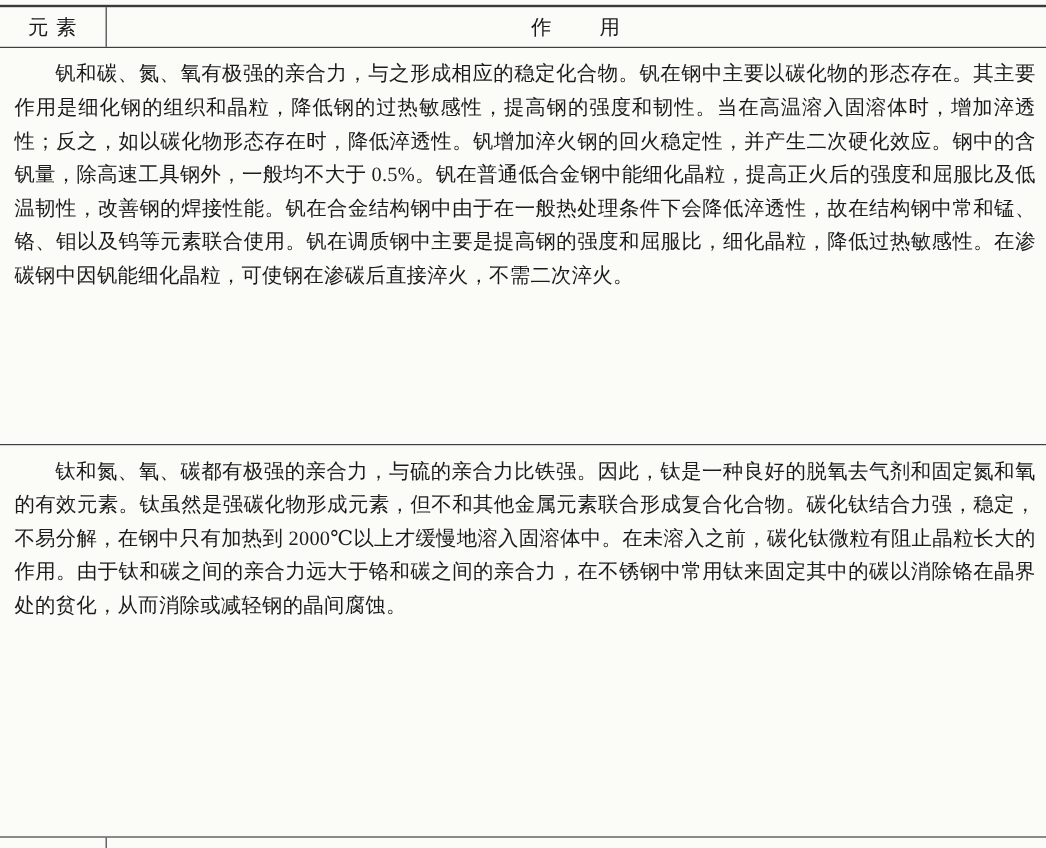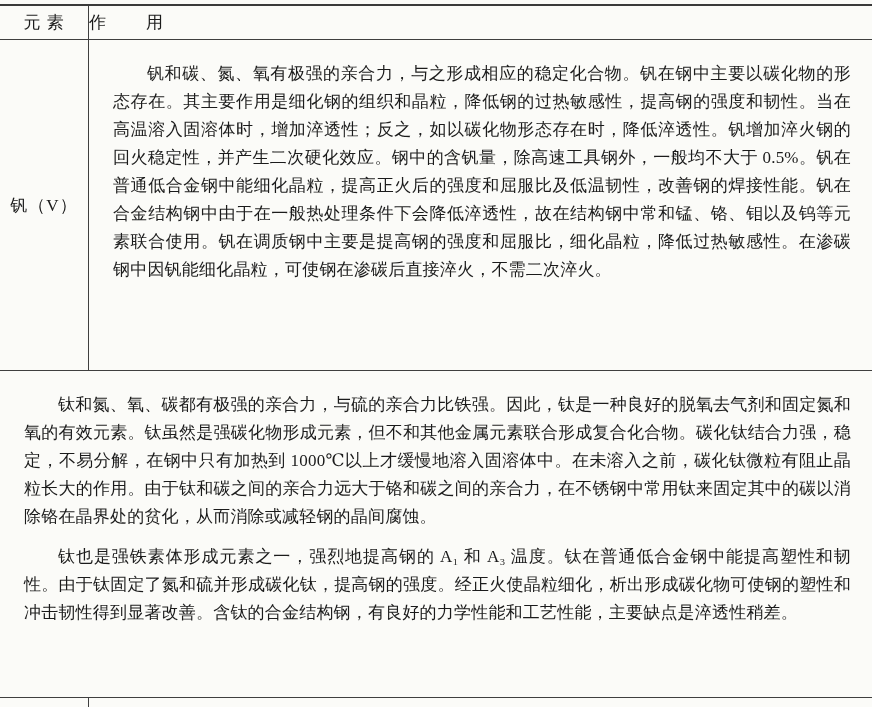--- a/index.html
+++ b/index.html
@@ -48,28 +48,28 @@
     flex: 1;
     padding: 8px 9px 0 12px;
     font-size: 17px;
   }
   .header-row {
     height: 33px;
   }
   .header-row .cell-effect {
     display: flex;
     align-items: center;
-    justify-content: flex-start;
+    justify-content: center;
     padding: 0;
     letter-spacing: 2px;
   }
   .row-v  { height: 330px; }
   .row-ti { height: 326px; }
   .cell-effect p {
-    margin: 12px;
+    margin: 0;
     padding: 0;
     text-indent: 2em;
     text-align: justify;
     line-height: 28px;
     letter-spacing: 0.2px;
   }
 </style>
 </head>
 <body>
 
@@ -79,32 +79,28 @@
     <div class="t-row header-row">
       <div class="cell-element">
         <span>元 素</span>
       </div>
       <div class="cell-effect">
         <span>作　　用</span>
       </div>
     </div>
 
     <div class="t-row row-v">
-      <div class="cell-element">
-        <span>钒（V）</span>
-      </div>
       <div class="cell-effect">
         <p>钒和碳、氮、氧有极强的亲合力，与之形成相应的稳定化合物。钒在钢中主要以碳化物的形态存在。其主要作用是细化钢的组织和晶粒，降低钢的过热敏感性，提高钢的强度和韧性。当在高温溶入固溶体时，增加淬透性；反之，如以碳化物形态存在时，降低淬透性。钒增加淬火钢的回火稳定性，并产生二次硬化效应。钢中的含钒量，除高速工具钢外，一般均不大于 0.5%。钒在普通低合金钢中能细化晶粒，提高正火后的强度和屈服比及低温韧性，改善钢的焊接性能。钒在合金结构钢中由于在一般热处理条件下会降低淬透性，故在结构钢中常和锰、铬、钼以及钨等元素联合使用。钒在调质钢中主要是提高钢的强度和屈服比，细化晶粒，降低过热敏感性。在渗碳钢中因钒能细化晶粒，可使钢在渗碳后直接淬火，不需二次淬火。</p>
       </div>
     </div>
 
     <div class="t-row row-ti">
       <div class="cell-effect">
-        <p>钛和氮、氧、碳都有极强的亲合力，与硫的亲合力比铁强。因此，钛是一种良好的脱氧去气剂和固定氮和氧的有效元素。钛虽然是强碳化物形成元素，但不和其他金属元素联合形成复合化合物。碳化钛结合力强，稳定，不易分解，在钢中只有加热到 1000℃以上才缓慢地溶入固溶体中。在未溶入之前，碳化钛微粒有阻止晶粒长大的作用。由于钛和碳之间的亲合力远大于铬和碳之间的亲合力，在不锈钢中常用钛来固定其中的碳以消除铬在晶界处的贫化，从而消除或减轻钢的晶间腐蚀。</p>
-        <p>钛也是强铁素体形成元素之一，强烈地提高钢的 A₁ 和 A₃ 温度。钛在普通低合金钢中能提高塑性和韧性。由于钛固定了氮和硫并形成碳化钛，提高钢的强度。经正火使晶粒细化，析出形成碳化物可使钢的塑性和冲击韧性得到显著改善。含钛的合金结构钢，有良好的力学性能和工艺性能，主要缺点是淬透性稍差。</p>
+        <p>钛和氮、氧、碳都有极强的亲合力，与硫的亲合力比铁强。因此，钛是一种良好的脱氧去气剂和固定氮和氧的有效元素。钛虽然是强碳化物形成元素，但不和其他金属元素联合形成复合化合物。碳化钛结合力强，稳定，不易分解，在钢中只有加热到 2000℃以上才缓慢地溶入固溶体中。在未溶入之前，碳化钛微粒有阻止晶粒长大的作用。由于钛和碳之间的亲合力远大于铬和碳之间的亲合力，在不锈钢中常用钛来固定其中的碳以消除铬在晶界处的贫化，从而消除或减轻钢的晶间腐蚀。</p>
       </div>
     </div>
 
     <div class="t-row partial">
       <div class="cell-element"></div>
       <div class="cell-effect"></div>
     </div>
 
   </div>
 </div>

